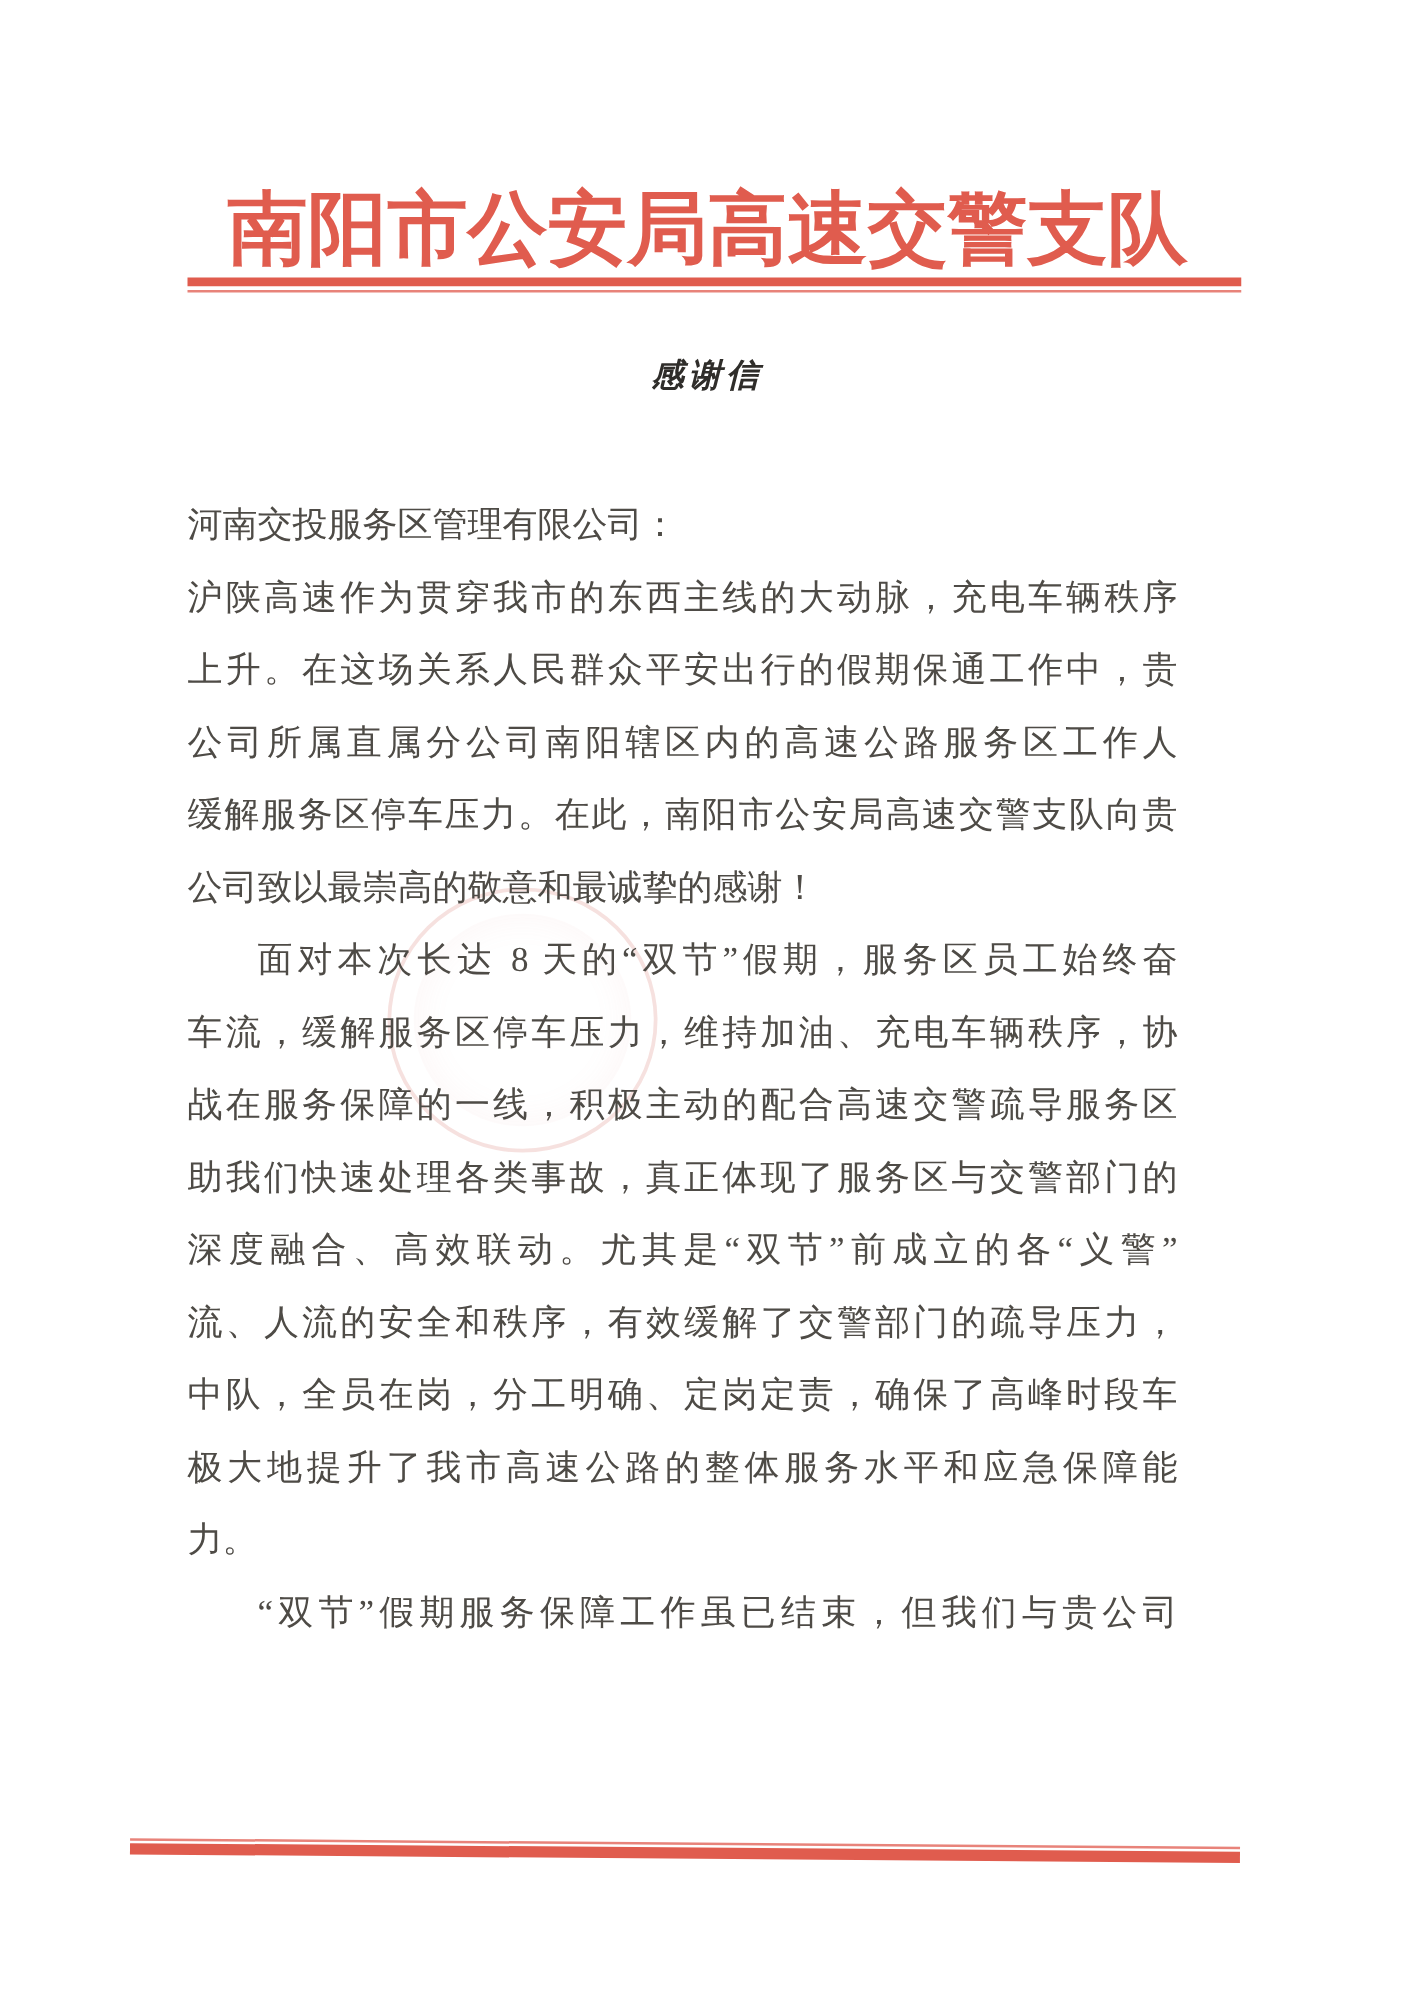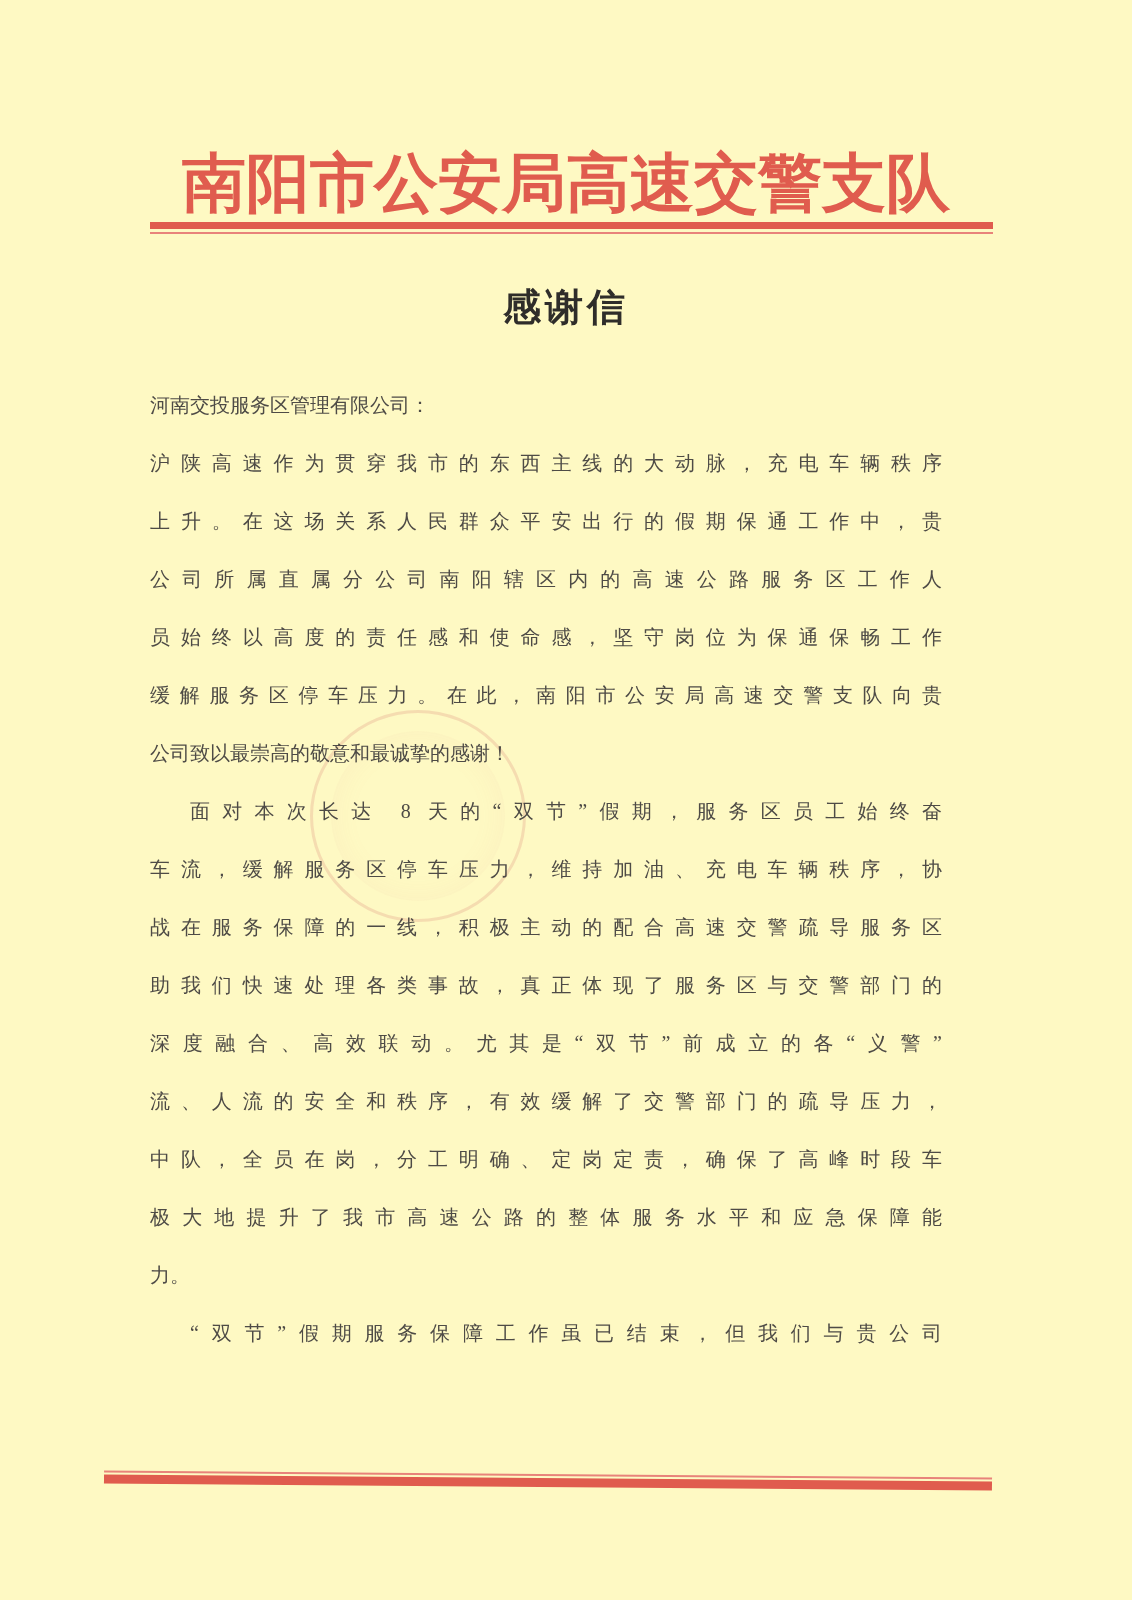--- a/index.html
+++ b/index.html
@@ -6,50 +6,51 @@
     --red:#e05c4e;
     --red-light:#e8837a;
     --body-ink:#4e4b46;
     --heading-ink:#2f2d2a;
   }
   html,body{margin:0;padding:0;background:#e9e9e9;}
   .page{
     position:relative;
     width:1132px;height:1600px;
     margin:0 auto;
-    background:#fef9c3;
+    background:#ffffff;
     font-family:"Liberation Serif","DejaVu Serif",serif;
     overflow:hidden;
   }
   
   .letterhead{
     position:absolute;top:148px;left:0;width:100%;
     text-align:center;
     font-size:64px;line-height:1.12;
     font-weight:bold;
     color:var(--red);
     letter-spacing:0px;
   }
   
   .rule-top{position:absolute;top:222px;left:150px;width:843px;}
   .rule-top .bar-thick{height:7px;background:var(--red);}
   .rule-top .bar-thin{height:2px;background:var(--red-light);margin-top:3px;}
   
   .heading{
     position:absolute;top:288px;left:0;width:100%;
     text-align:center;
-    font-size:38px;line-height:1;
+    font-size:26px;line-height:1;
     font-weight:bold;
     color:var(--heading-ink);
     letter-spacing:4px;
+    font-style:italic;
   }
   
   .body-block{
-    position:absolute;top:376px;left:150px;width:792px;
-    font-size:20px;
+    position:absolute;top:392px;left:150px;width:792px;
+    font-size:28px;
     color:var(--body-ink);
   }
   .line{
     height:58px;line-height:58px;
     text-align:left;
   }
   .line.just{
     text-align:justify;
     text-align-last:justify;
   }
@@ -91,21 +92,20 @@
   <div class="heading">感谢信</div>
 
   <div class="stamp"></div>
 
   <div class="body-block">
     <div class="line">河南交投服务区管理有限公司：</div>
 
       <div class="line just">沪陕高速作为贯穿我市的东西主线的大动脉，充电车辆秩序</div>
       <div class="line just">上升。在这场关系人民群众平安出行的假期保通工作中，贵</div>
       <div class="line just">公司所属直属分公司南阳辖区内的高速公路服务区工作人</div>
-      <div class="line just">员始终以高度的责任感和使命感，坚守岗位为保通保畅工作</div>
       <div class="line just">缓解服务区停车压力。在此，南阳市公安局高速交警支队向贵</div>
       <div class="line">公司致以最崇高的敬意和最诚挚的感谢！</div>
       <div class="line ind just">面对本次长达 8 天的“双节”假期，服务区员工始终奋</div>
       <div class="line just">车流，缓解服务区停车压力，维持加油、充电车辆秩序，协</div>
       <div class="line just">战在服务保障的一线，积极主动的配合高速交警疏导服务区</div>
       <div class="line just">助我们快速处理各类事故，真正体现了服务区与交警部门的</div>
       <div class="line just">深度融合、高效联动。尤其是“双节”前成立的各“义警”</div>
       <div class="line just">流、人流的安全和秩序，有效缓解了交警部门的疏导压力，</div>
       <div class="line just">中队，全员在岗，分工明确、定岗定责，确保了高峰时段车</div>
       <div class="line just">极大地提升了我市高速公路的整体服务水平和应急保障能</div>

